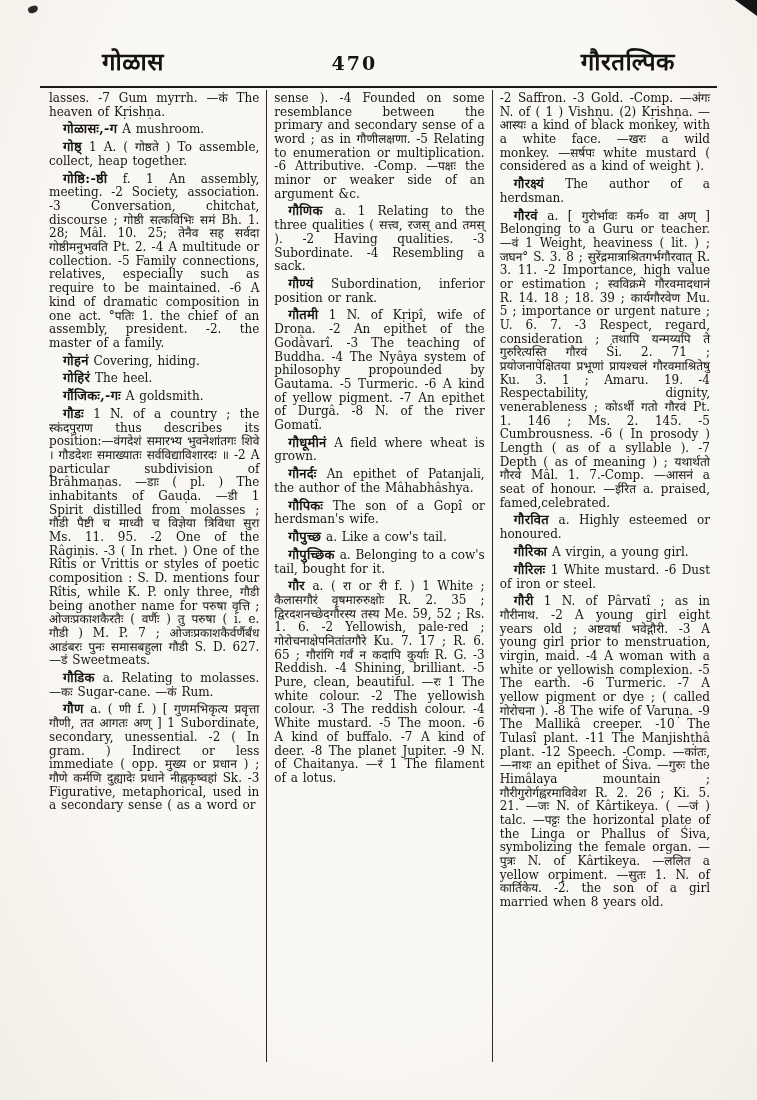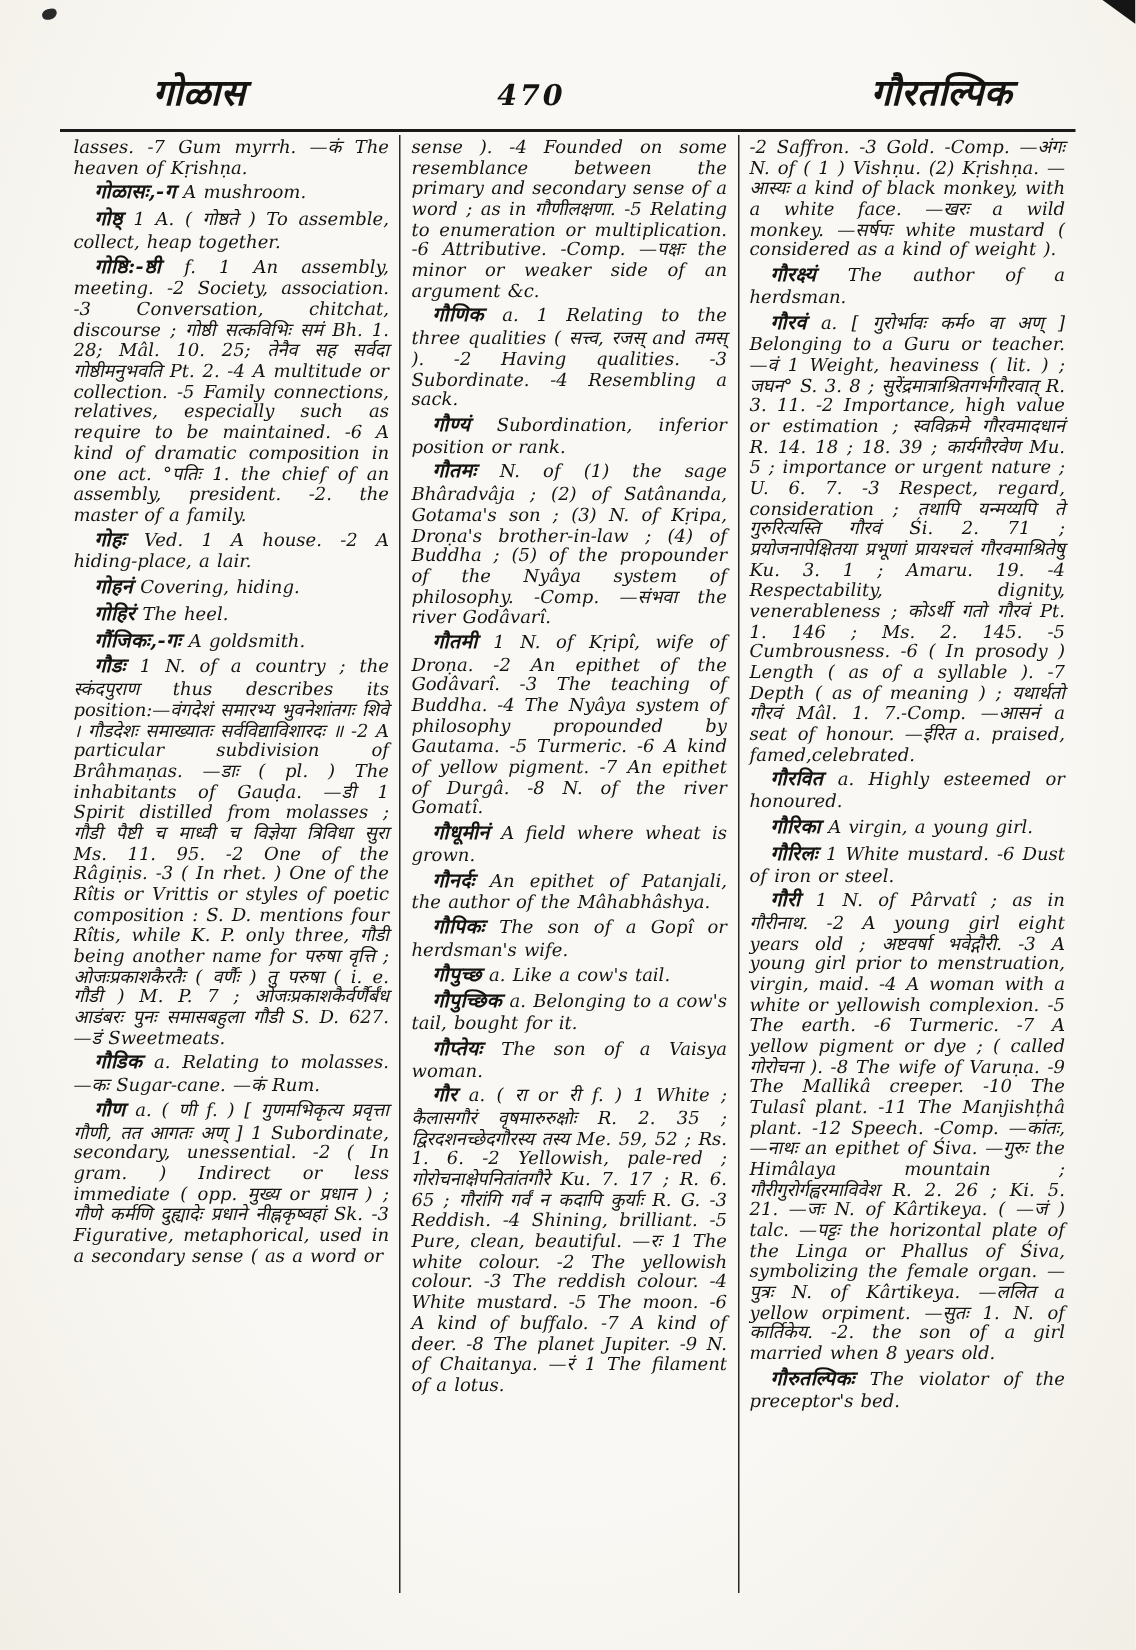--- a/index.html
+++ b/index.html
@@ -11,21 +11,20 @@
     overflow: hidden;
     font-family: "DejaVu Serif", "Liberation Serif", serif;
     color: #161412;
   }
   .page {
     position: relative;
     width: 757px;
     height: 1100px;
     background:
       radial-gradient(ellipse at 50% 40%, #faf8f4 60%, #f1eee6 100%);
-    font-style: italic;
   }
   
   .artifact-tl {
     position: absolute; top: 6px; left: 28px;
     width: 10px; height: 7px; background: #2a2a2a;
     border-radius: 50% 40% 60% 50%;
     transform: rotate(-15deg);
   }
   .artifact-tr {
     position: absolute; top: 0; right: 0;
@@ -105,47 +104,43 @@
   </div>
 
   <div class="header-rule"></div>
 
   <div class="columns">
     <div class="col col-1">
         <p class="entry cont"><span>lasses. -7 Gum myrrh. —कं The heaven of Kṛishṇa.</span></p>
         <p class="entry"><b class="hw">गोळासः,-ग</b> <span>A mushroom.</span></p>
         <p class="entry"><b class="hw">गोष्ठ्</b> <span>1 A. ( गोष्ठते ) To assemble, collect, heap together.</span></p>
         <p class="entry"><b class="hw">गोष्ठि:-ष्ठी</b> <span>f. 1 An assembly, meeting. -2 Society, association. -3 Conversation, chitchat, discourse ; गोष्ठी सत्कविभिः समं Bh. 1. 28; Mâl. 10. 25; तेनैव सह सर्वदा गोष्ठीमनुभवति Pt. 2. -4 A multitude or collection. -5 Family connections, relatives, especially such as require to be maintained. -6 A kind of dramatic composition in one act. °पतिः 1. the chief of an assembly, president. -2. the master of a family.</span></p>
-        <p class="entry"><b class="hw">गोहः</b> <span>Ved. 1 A house. -2 A hiding-place, a lair.</span></p>
         <p class="entry"><b class="hw">गोहनं</b> <span>Covering, hiding.</span></p>
         <p class="entry"><b class="hw">गोहिरं</b> <span>The heel.</span></p>
         <p class="entry"><b class="hw">गौंजिकः,-गः</b> <span>A goldsmith.</span></p>
         <p class="entry"><b class="hw">गौडः</b> <span>1 N. of a country ; the स्कंदपुराण thus describes its position:—वंगदेशं समारभ्य भुवनेशांतगः शिवे । गौडदेशः समाख्यातः सर्वविद्याविशारदः ॥ -2 A particular subdivision of Brâhmaṇas. —डाः ( pl. ) The inhabitants of Gauḍa. —डी 1 Spirit distilled from molasses ; गौडी पैष्टी च माध्वी च विज्ञेया त्रिविधा सुरा Ms. 11. 95. -2 One of the Râgiṇis. -3 ( In rhet. ) One of the Rîtis or Vrittis or styles of poetic composition : S. D. mentions four Rîtis, while K. P. only three, गौडी being another name for परुषा वृत्ति ; ओजःप्रकाशकैरतैः ( वर्णैः ) तु परुषा ( i. e. गौडी ) M. P. 7 ; ओजःप्रकाशकैर्वर्णैर्बंध आडंबरः पुनः समासबहुला गौडी S. D. 627. —डं Sweetmeats.</span></p>
         <p class="entry"><b class="hw">गौडिक</b> <span>a. Relating to molasses. —कः Sugar-cane. —कं Rum.</span></p>
         <p class="entry"><b class="hw">गौण</b> <span>a. ( णी f. ) [ गुणमभिकृत्य प्रवृत्ता गौणी, तत आगतः अण् ] 1 Subordinate, secondary, unessential. -2 ( In gram. ) Indirect or less immediate ( opp. मुख्य or प्रधान ) ; गौणे कर्मणि दुह्यादेः प्रधाने नीह्नकृष्वहां Sk. -3 Figurative, metaphorical, used in a secondary sense ( as a word or</span></p>
       </div>
     <div class="col col-2">
         <p class="entry cont"><span>sense ). -4 Founded on some resemblance between the primary and secondary sense of a word ; as in गौणीलक्षणा. -5 Relating to enumeration or multiplication. -6 Attributive. -Comp. —पक्षः the minor or weaker side of an argument &amp;c.</span></p>
         <p class="entry"><b class="hw">गौणिक</b> <span>a. 1 Relating to the three qualities ( सत्त्व, रजस् and तमस् ). -2 Having qualities. -3 Subordinate. -4 Resembling a sack.</span></p>
         <p class="entry"><b class="hw">गौण्यं</b> <span>Subordination, inferior position or rank.</span></p>
-        <p class="entry"><b class="hw">गौतमः</b> <span>N. of (1) the sage Bhâradvâja ; (2) of Satânanda, Gotama's son ; (3) N. of Kṛipa, Droṇa's brother-in-law ; (4) of Buddha ; (5) of the propounder of the Nyâya system of philosophy. -Comp. —संभवा the river Godâvarî.</span></p>
         <p class="entry"><b class="hw">गौतमी</b> <span>1 N. of Kṛipî, wife of Droṇa. -2 An epithet of the Godâvarî. -3 The teaching of Buddha. -4 The Nyâya system of philosophy propounded by Gautama. -5 Turmeric. -6 A kind of yellow pigment. -7 An epithet of Durgâ. -8 N. of the river Gomatî.</span></p>
         <p class="entry"><b class="hw">गौधूमीनं</b> <span>A field where wheat is grown.</span></p>
         <p class="entry"><b class="hw">गौनर्दः</b> <span>An epithet of Patanjali, the author of the Mâhabhâshya.</span></p>
         <p class="entry"><b class="hw">गौपिकः</b> <span>The son of a Gopî or herdsman's wife.</span></p>
         <p class="entry"><b class="hw">गौपुच्छ</b> <span>a. Like a cow's tail.</span></p>
         <p class="entry"><b class="hw">गौपुच्छिक</b> <span>a. Belonging to a cow's tail, bought for it.</span></p>
-        <p class="entry"><b class="hw">गौप्तेयः</b> <span>The son of a Vaisya woman.</span></p>
         <p class="entry"><b class="hw">गौर</b> <span>a. ( रा or री f. ) 1 White ; कैलासगौरं वृषमारुरुक्षोः R. 2. 35 ; द्विरदशनच्छेदगौरस्य तस्य Me. 59, 52 ; Rs. 1. 6. -2 Yellowish, pale-red ; गोरोचनाक्षेपनितांतगौरे Ku. 7. 17 ; R. 6. 65 ; गौरांगि गर्वं न कदापि कुर्याः R. G. -3 Reddish. -4 Shining, brilliant. -5 Pure, clean, beautiful. —रः 1 The white colour. -2 The yellowish colour. -3 The reddish colour. -4 White mustard. -5 The moon. -6 A kind of buffalo. -7 A kind of deer. -8 The planet Jupiter. -9 N. of Chaitanya. —रं 1 The filament of a lotus.</span></p>
       </div>
     <div class="col col-3">
         <p class="entry cont"><span>-2 Saffron. -3 Gold. -Comp. —अंगः N. of ( 1 ) Vishṇu. (2) Kṛishṇa. —आस्यः a kind of black monkey, with a white face. —खरः a wild monkey. —सर्षपः white mustard ( considered as a kind of weight ).</span></p>
         <p class="entry"><b class="hw">गौरक्ष्यं</b> <span>The author of a herdsman.</span></p>
         <p class="entry"><b class="hw">गौरवं</b> <span>a. [ गुरोर्भावः कर्म० वा अण् ] Belonging to a Guru or teacher. —वं 1 Weight, heaviness ( lit. ) ; जघन° S. 3. 8 ; सुरेंद्रमात्राश्रितगर्भगौरवात् R. 3. 11. -2 Importance, high value or estimation ; स्वविक्रमे गौरवमादधानं R. 14. 18 ; 18. 39 ; कार्यगौरवेण Mu. 5 ; importance or urgent nature ; U. 6. 7. -3 Respect, regard, consideration ; तथापि यन्मय्यपि ते गुरुरित्यस्ति गौरवं Śi. 2. 71 ; प्रयोजनापेक्षितया प्रभूणां प्रायश्चलं गौरवमाश्रितेषु Ku. 3. 1 ; Amaru. 19. -4 Respectability, dignity, venerableness ; कोऽर्थी गतो गौरवं Pt. 1. 146 ; Ms. 2. 145. -5 Cumbrousness. -6 ( In prosody ) Length ( as of a syllable ). -7 Depth ( as of meaning ) ; यथार्थतो गौरवं Mâl. 1. 7.-Comp. —आसनं a seat of honour. —ईरित a. praised, famed,celebrated.</span></p>
         <p class="entry"><b class="hw">गौरवित</b> <span>a. Highly esteemed or honoured.</span></p>
         <p class="entry"><b class="hw">गौरिका</b> <span>A virgin, a young girl.</span></p>
         <p class="entry"><b class="hw">गौरिलः</b> <span>1 White mustard. -6 Dust of iron or steel.</span></p>
         <p class="entry"><b class="hw">गौरी</b> <span>1 N. of Pârvatî ; as in गौरीनाथ. -2 A young girl eight years old ; अष्टवर्षा भवेद्गौरी. -3 A young girl prior to menstruation, virgin, maid. -4 A woman with a white or yellowish complexion. -5 The earth. -6 Turmeric. -7 A yellow pigment or dye ; ( called गोरोचना ). -8 The wife of Varuṇa. -9 The Mallikâ creeper. -10 The Tulasî plant. -11 The Manjishṭhâ plant. -12 Speech. -Comp. —कांतः, —नाथः an epithet of Śiva. —गुरुः the Himâlaya mountain ; गौरीगुरोर्गह्वरमाविवेश R. 2. 26 ; Ki. 5. 21. —जः N. of Kârtikeya. ( —जं ) talc. —पट्टः the horizontal plate of the Linga or Phallus of Śiva, symbolizing the female organ. —पुत्रः N. of Kârtikeya. —ललित a yellow orpiment. —सुतः 1. N. of कार्तिकेय. -2. the son of a girl married when 8 years old.</span></p>
-        <p class="entry"><b class="hw">गौरुतल्पिकः</b> <span>The violator of the preceptor's bed.</span></p>
       </div>
   </div>
 
 </div>
 
 </body></html>

